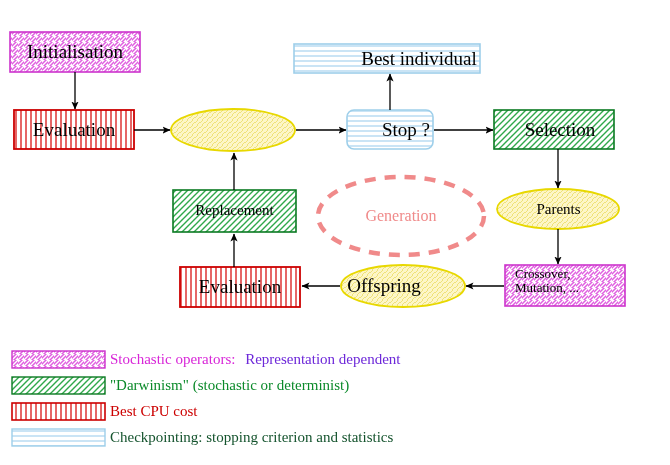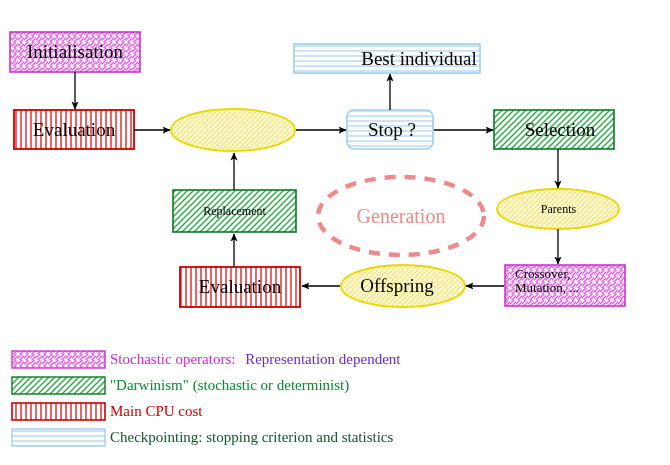--- a/index.html
+++ b/index.html
@@ -12,23 +12,23 @@
 
   .node-label{
     position:absolute;z-index:3;
     display:flex;align-items:center;justify-content:center;
     text-align:center;line-height:1.05;
     font-family:"Liberation Serif",serif;
     color:#000;pointer-events:none;
     white-space:pre-line;
   }
   .lbl-lg{font-size:19px;border-radius:6px;}
-  .lbl-md{font-size:12px;}
+  .lbl-md{font-size:15px;}
   .lbl-sm{font-size:13px;}
-  .lbl-gen{font-size:20px;color:#f08a8a;}
+  .lbl-gen{font-size:16px;color:#f08a8a;}
 
   .legend{position:absolute;z-index:3;font-family:"Liberation Serif",serif;font-size:15px;}
   .legend-row{position:absolute;left:0;width:670px;height:22px;}
   .legend-text{position:absolute;left:110px;top:0;white-space:nowrap;}
   .lg-magenta{color:#d826d8;}
   .lg-gold{color:#6d28d9;}
   .lg-green{color:#0b8a2a;}
   .lg-red{color:#cc0000;}
   .lg-blue{color:#14532d;}
   .seg{margin-right:6px;}
@@ -108,42 +108,42 @@
       <line x1="558" y1="229" x2="558" y2="264"></line>
       <line x1="504" y1="286" x2="466" y2="286"></line>
       <line x1="340" y1="286" x2="302" y2="286"></line>
       <line x1="234" y1="267" x2="234" y2="234"></line>
       <line x1="234" y1="190" x2="234" y2="153"></line>
     </g>
   </svg>
 
   <div class="node-label lbl-lg" style="left:10px;top:32px;width:130px;height:40px;">Initialisation</div>
   <div class="node-label lbl-lg" style="left:14px;top:110px;width:120px;height:39px;">Evaluation</div>
-  <div class="node-label lbl-lg" style="left:349px;top:110px;width:86px;height:39px;">Stop ?</div>
+  <div class="node-label lbl-lg" style="left:363px;top:110px;width:86px;height:39px;">Stop ?</div>
   <div class="node-label lbl-lg" style="left:294px;top:44px;width:186px;height:29px;padding-left:32px;">Best individual</div>
   <div class="node-label lbl-lg" style="left:494px;top:110px;width:132px;height:39px;">Selection</div>
   <div class="node-label lbl-md" style="left:497px;top:190px;width:123px;height:39px;">Parents</div>
   <div class="node-label lbl-sm" style="left:509px;top:265px;width:116px;height:32px;justify-content:flex-start;padding-left:6px;text-align:left;">Crossover,
 Mutation, ...</div>
-  <div class="node-label lbl-lg" style="left:335px;top:265px;width:124px;height:42px;">Offspring</div>
+  <div class="node-label lbl-lg" style="left:322px;top:265px;width:124px;height:42px;">Offspring</div>
   <div class="node-label lbl-lg" style="left:180px;top:267px;width:120px;height:40px;">Evaluation</div>
   <div class="node-label lbl-md" style="left:173px;top:190px;width:123px;height:42px;">Replacement</div>
   <div class="node-label lbl-gen" style="left:318px;top:177px;width:166px;height:78px;">Generation</div>
 
   <div class="legend">
     <div class="legend-row" style="top:351px;">
       <div class="legend-text">
         <span class="seg lg-magenta">Stochastic operators:</span>
         <span class="seg lg-gold">Representation dependent</span>
       </div>
     </div>
     <div class="legend-row" style="top:377px;">
       <div class="legend-text lg-green">"Darwinism" (stochastic or determinist)</div>
     </div>
     <div class="legend-row" style="top:403px;">
-      <div class="legend-text lg-red">Main CPU cost</div>
+      <div class="legend-text lg-red">Best CPU cost</div>
     </div>
     <div class="legend-row" style="top:429px;">
       <div class="legend-text lg-blue">Checkpointing: stopping criterion and statistics</div>
     </div>
   </div>
 
 </div>
 
 </body></html>

